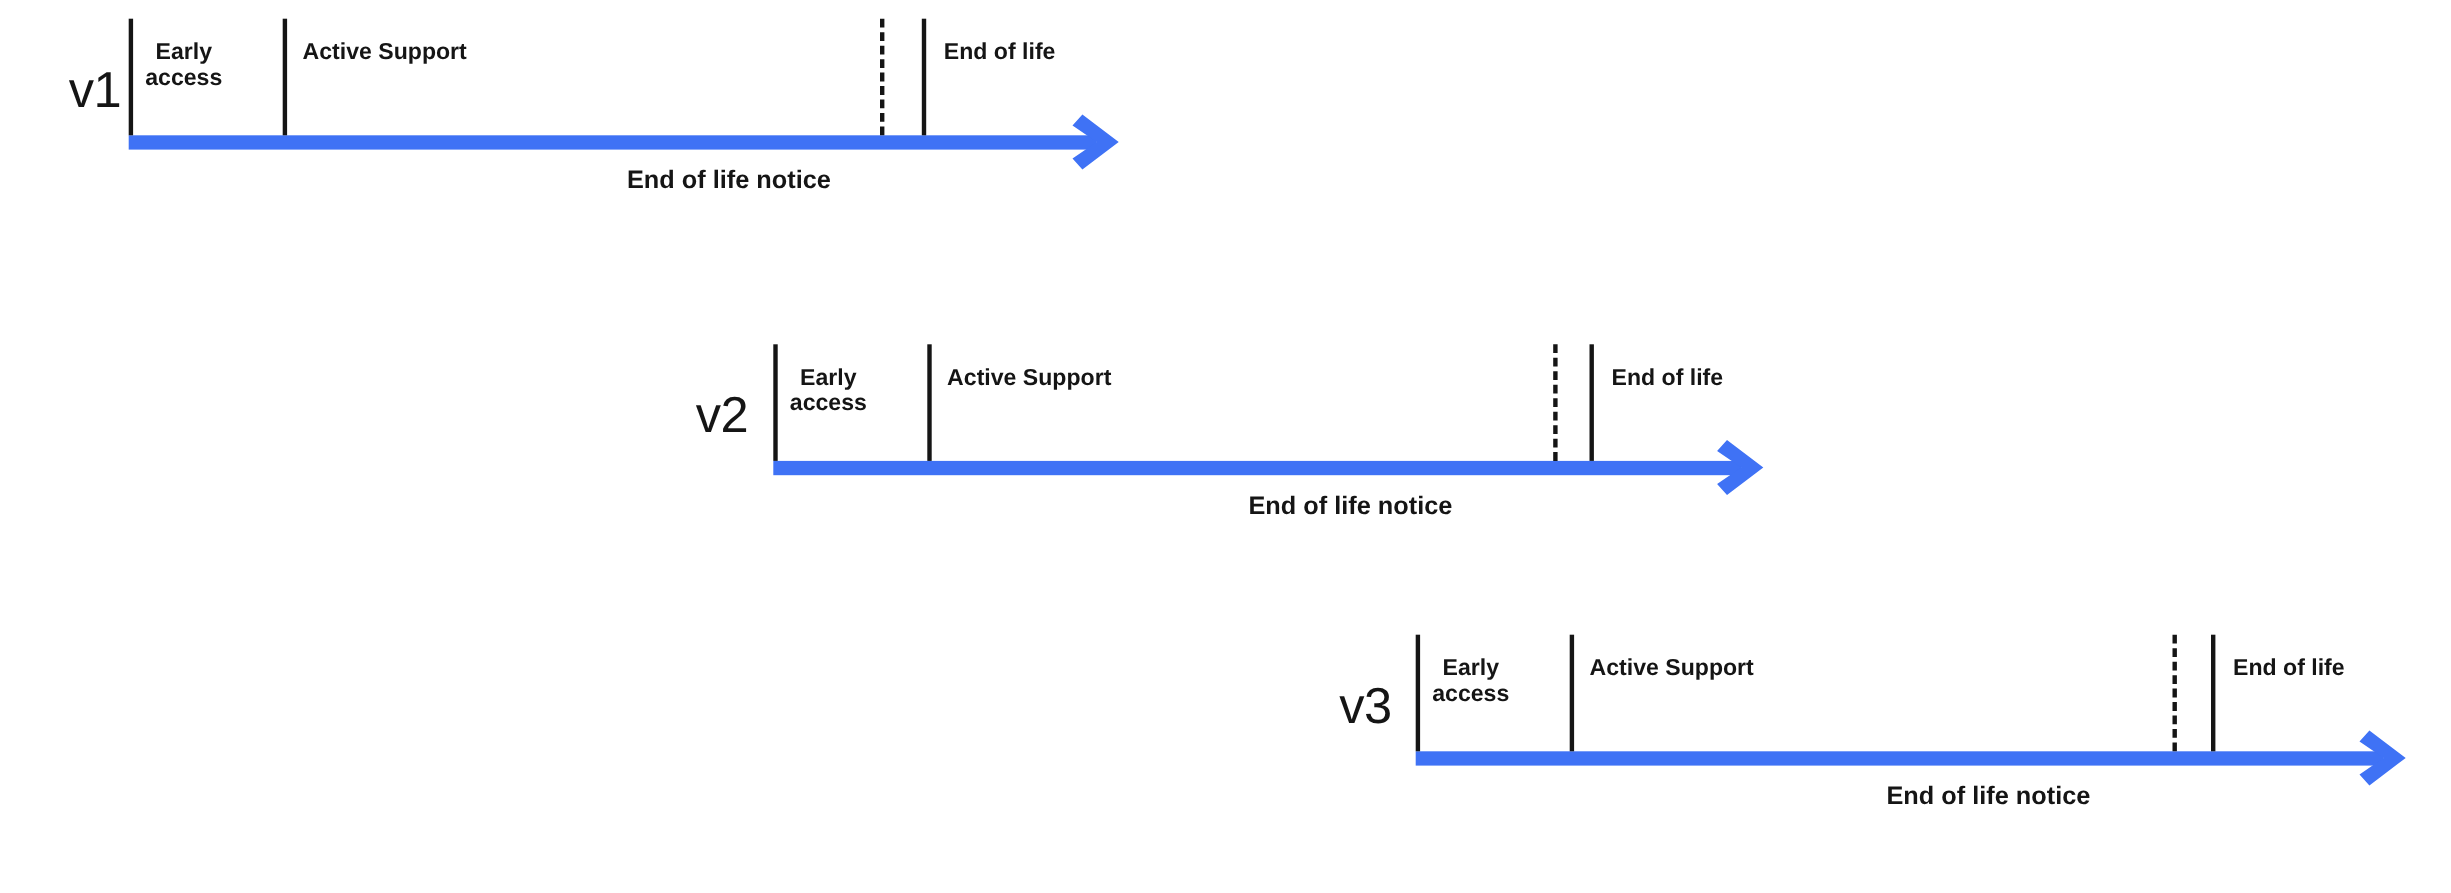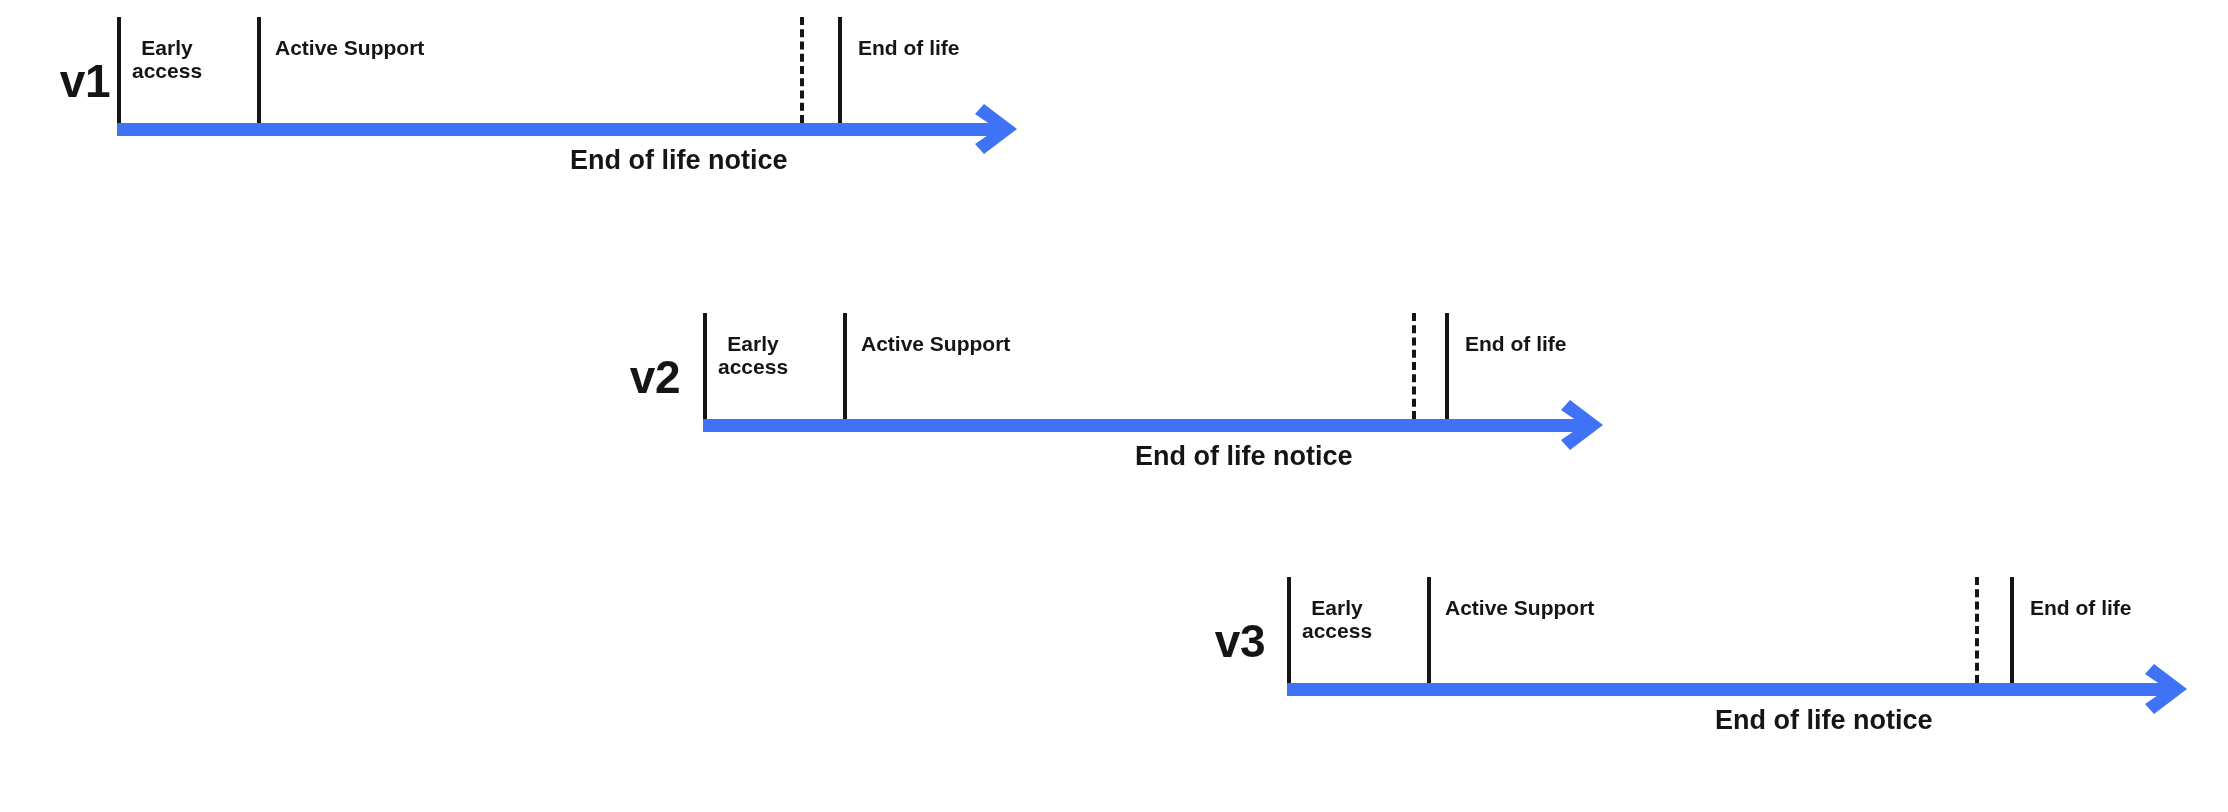--- a/index.html
+++ b/index.html
@@ -29,21 +29,21 @@
   }
 
   
   .version-label {
     position: absolute;
     left: 0;
     bottom: 96px;
     width: 90px;
     text-align: right;
     font-size: 46px;
-    font-weight: 700;
+    font-weight: 400;
     letter-spacing: -0.5px;
     line-height: 1;
     color: #151515;
     white-space: nowrap;
   }
 
   
   .track {
     position: absolute;
     left: 90px;
@@ -85,21 +85,21 @@
     color: #151515;
     white-space: pre-line;
     text-align: center;
   }
   .phase-label.two-line { bottom: 117px; }
 
   
   .notice-label {
     position: absolute;
     bottom: 24px;
-    font-size: 27px;
+    font-size: 23px;
     font-weight: 700;
     line-height: 1.1;
     color: #151515;
     white-space: nowrap;
   }
 </style>
 </head>
 <body>
 
 <div id="canvas">

